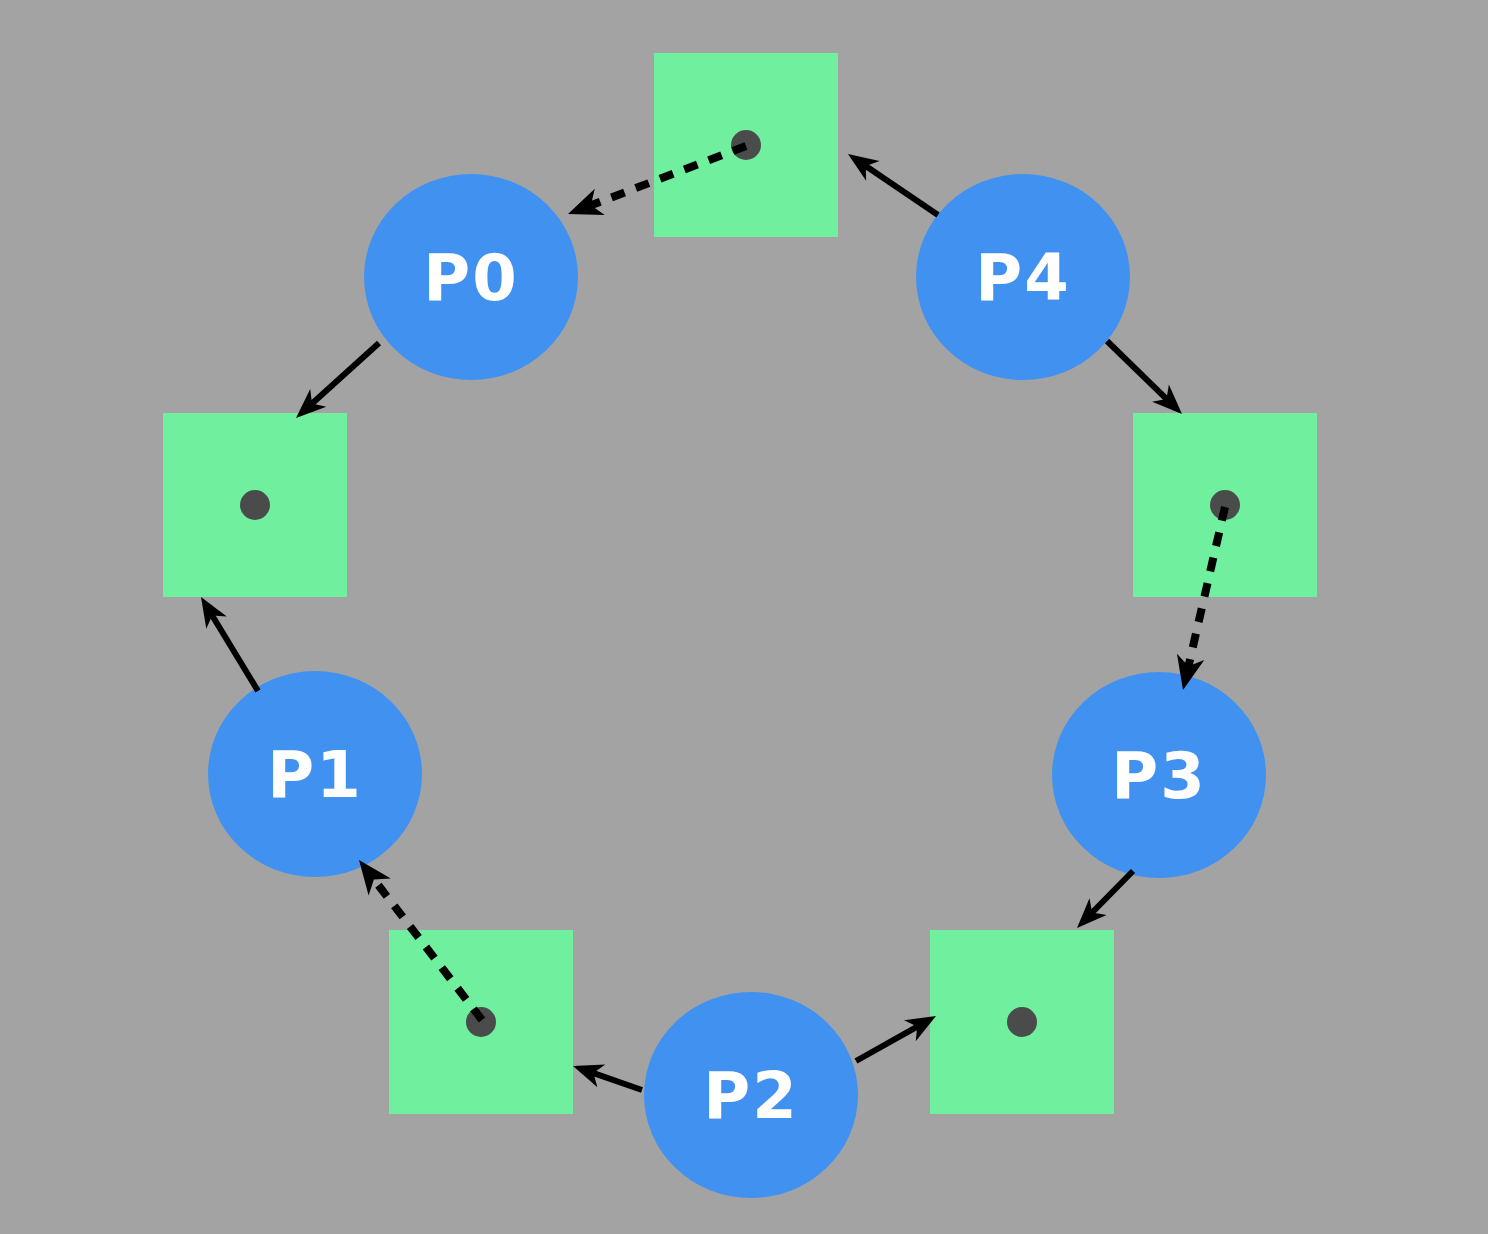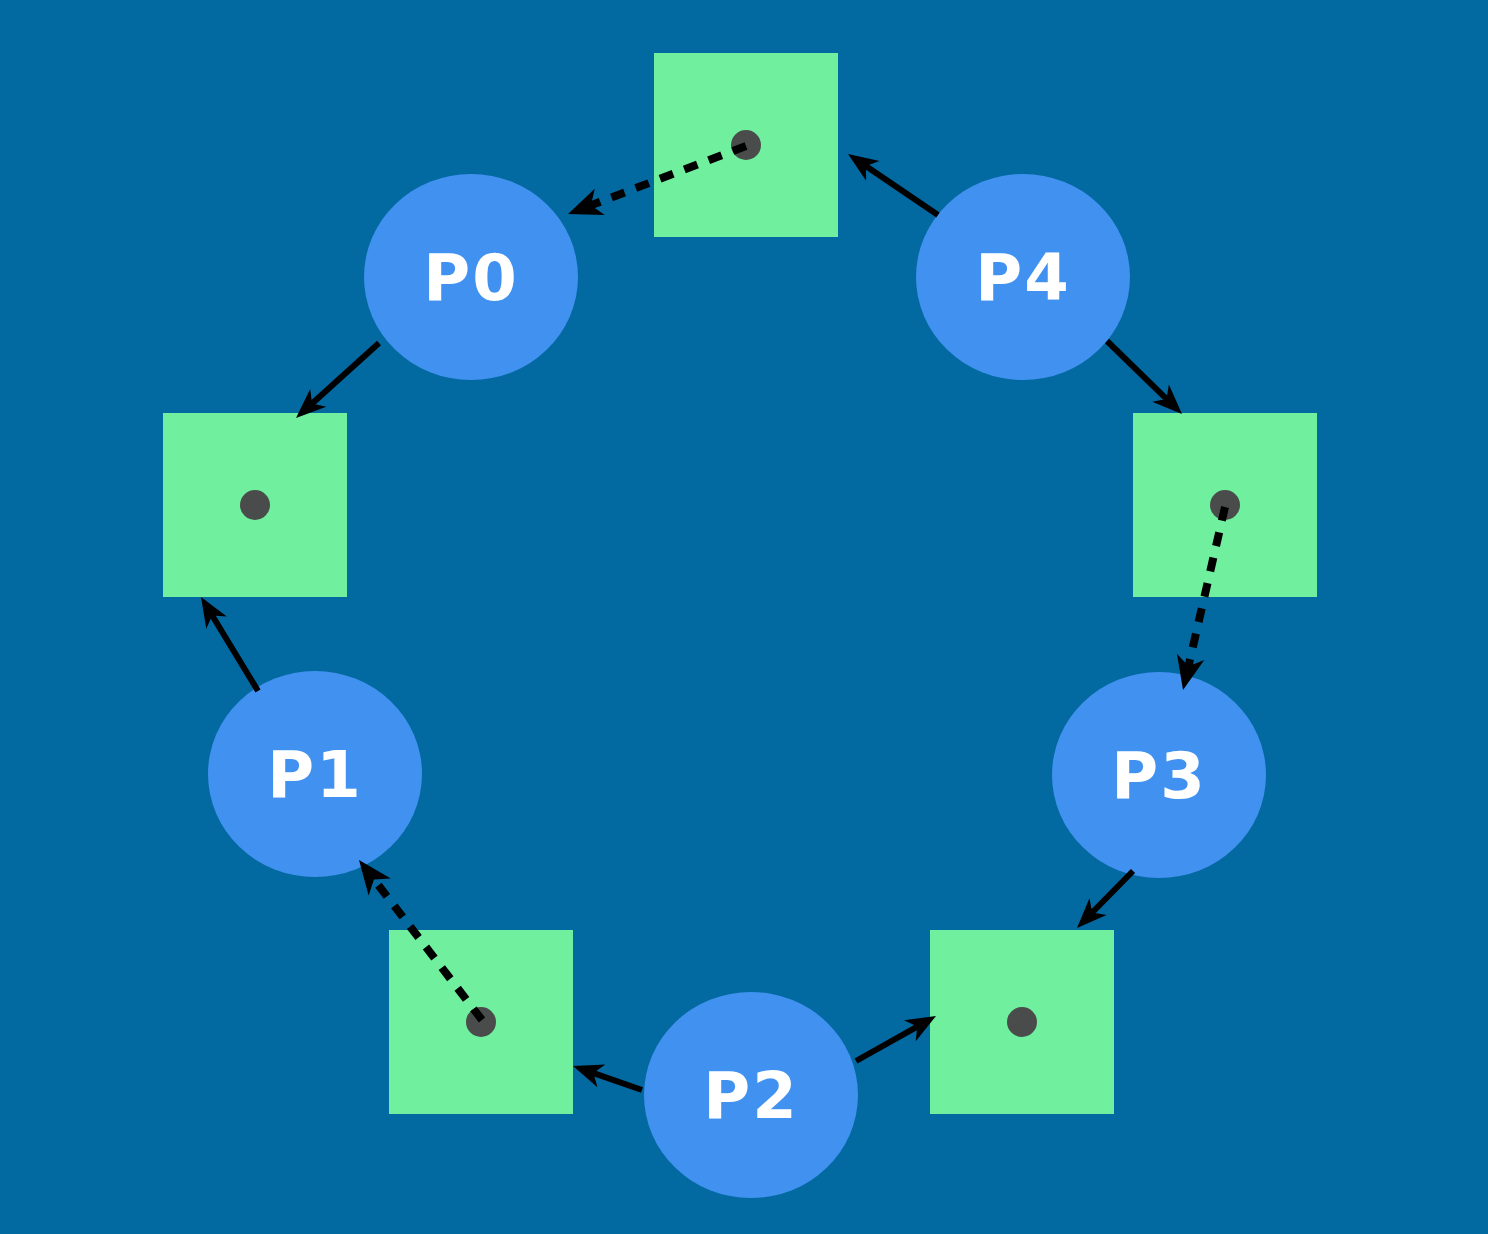--- a/index.html
+++ b/index.html
@@ -4,21 +4,21 @@
 <style>
   html, body {
     margin: 0;
     padding: 0;
     background: #ffffff;
   }
   .canvas {
     position: relative;
     width: 1488px;
     height: 1234px;
-    background: #0369a1;
+    background: #a3a3a3;
     overflow: hidden;
     font-family: "DejaVu Sans", "Liberation Sans", sans-serif;
   }
   svg { display: block; }
   .process-label {
     font-family: "DejaVu Sans", "Liberation Sans", sans-serif;
     font-weight: bold;
     font-size: 64px;
     letter-spacing: 2px;
   }

